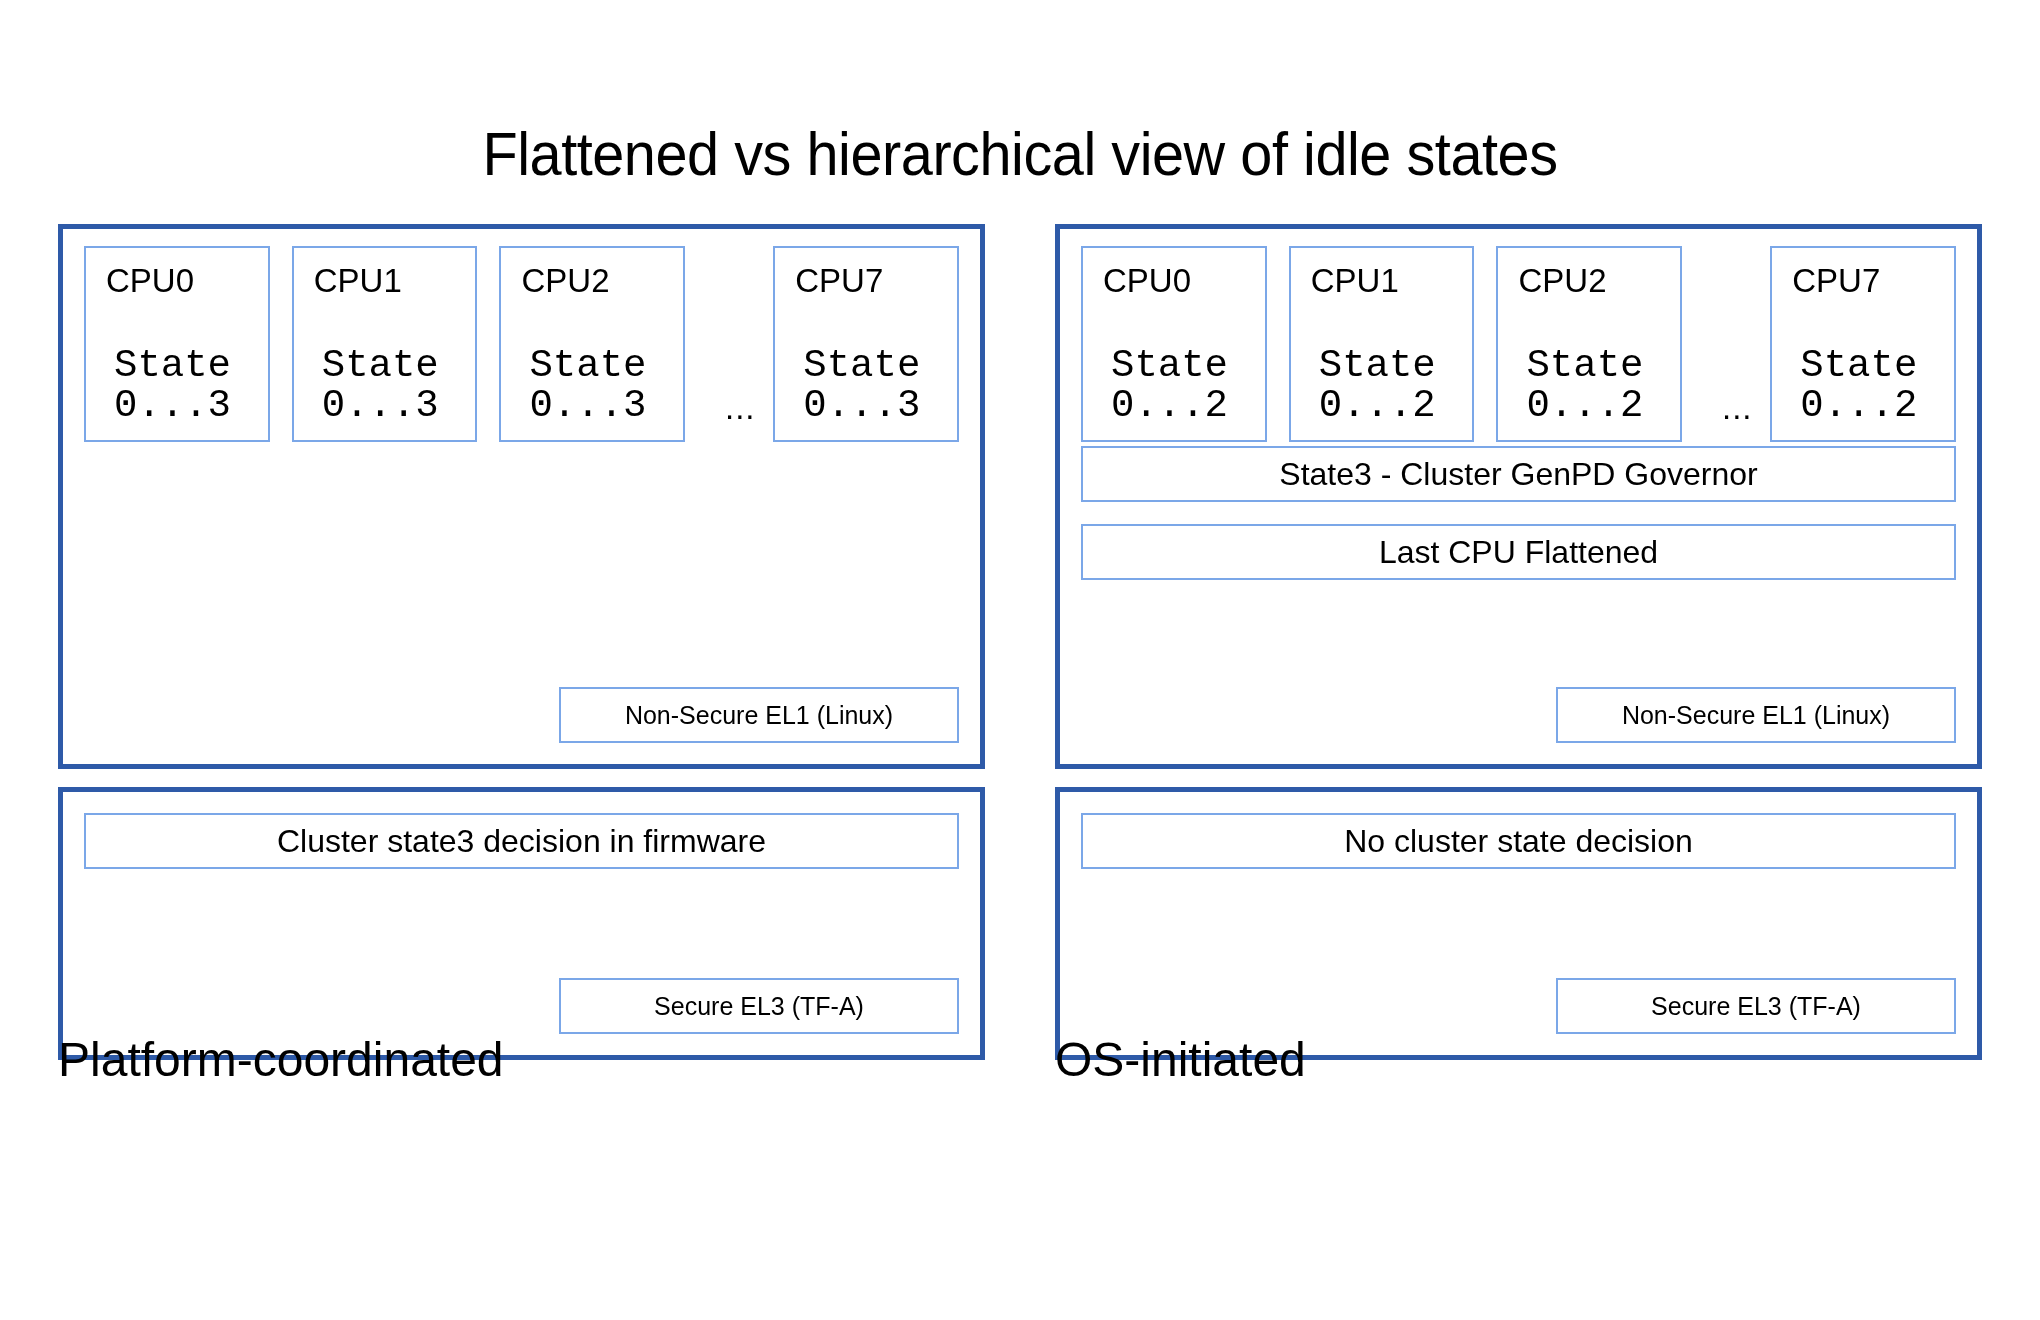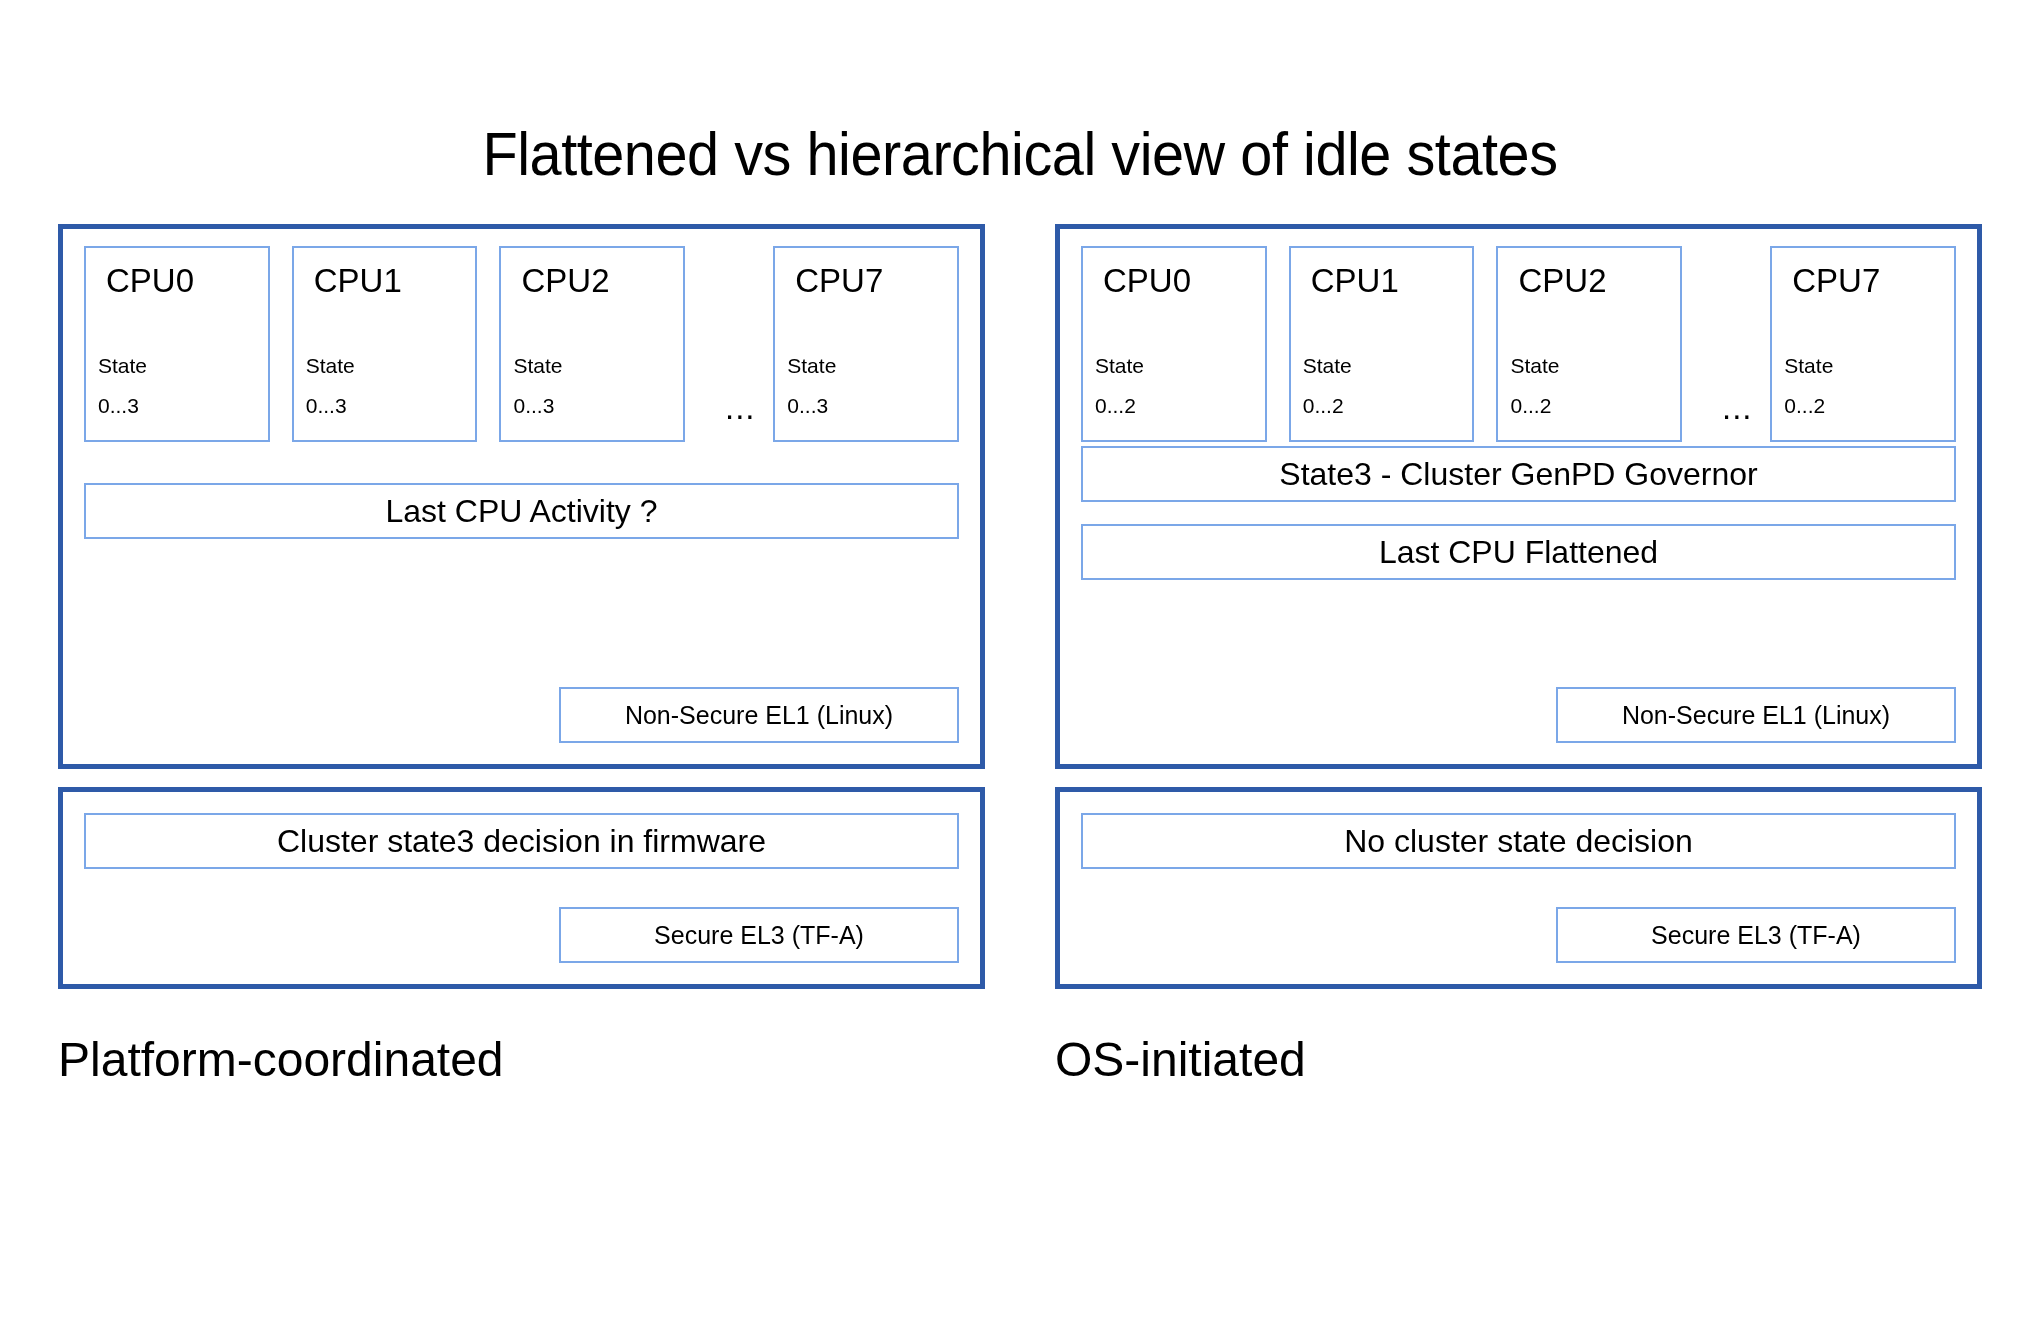--- a/index.html
+++ b/index.html
@@ -46,21 +46,21 @@
   .panel {
     box-sizing: border-box;
     border: 5px solid #2E5AA8;
     background: #ffffff;
     position: relative;
   }
   .panel-os {            
     height: 545px;
   }
   .panel-fw {            
-    height: 202px;
+    height: 273px;
     margin-top: 18px;
   }
 
   
   .cpu-row {
     position: absolute;
     left: 21px;
     top: 17px;
     right: 21px;
     height: 196px;
@@ -77,24 +77,25 @@
     padding: 14px 0 0 20px;
     position: relative;
   }
   .cpu-box:last-child { margin-right: 0; }
   .cpu-label {
     font-size: 33px;
     line-height: 38px;
   }
   .cpu-state {
     position: absolute;
-    left: 12px;
+    left: 28px;
     bottom: 14px;
-    font-size: 21px;
+    font-size: 39px;
     line-height: 40px;
+    font-family: Liberation Mono, monospace;
   }
   .cpu-state span { display: block; }
   .ellipsis {
     align-self: flex-end;
     font-size: 33px;
     line-height: 40px;
     padding: 0 0 14px 0;
     width: 76px;
     text-align: center;
     letter-spacing: 1px;
@@ -197,21 +198,20 @@
       <div class="cpu-box">
         <div class="cpu-label">CPU7</div>
         <div class="cpu-state">
           <span>State</span>
           <span>0...3</span>
         </div>
       </div>
 
     </div>
 
-    <div class="bar" id="bar-last-cpu-activity-left">Last CPU Activity ?</div>
 
     <div class="level-tag" id="tag-nonsecure-left">Non-Secure EL1 (Linux)</div>
   </div>
 
   <div class="panel panel-fw">
     <div class="bar bar-fw">Cluster state3 decision in firmware</div>
     <div class="level-tag" id="tag-secure-left">Secure EL3 (TF-A)</div>
   </div>
 
 </div>

